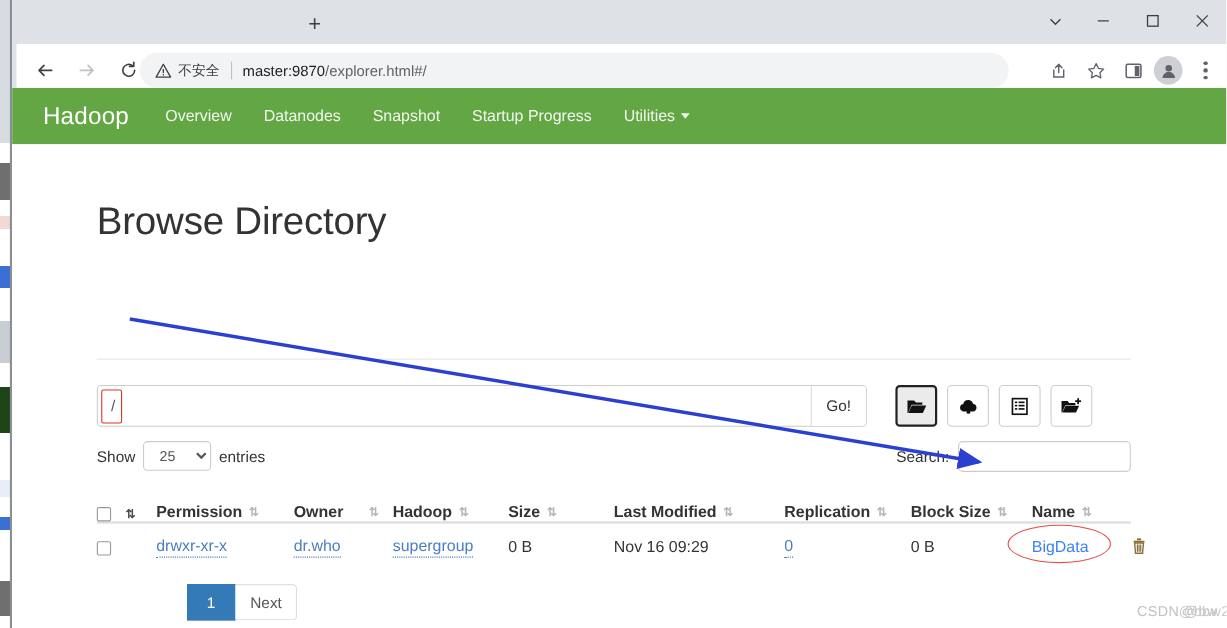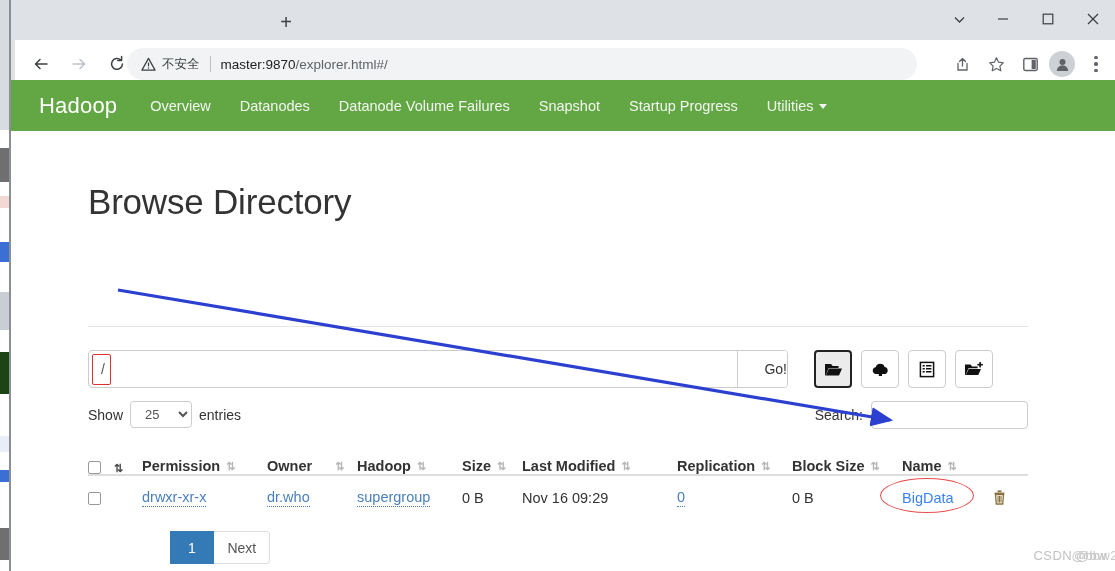--- a/index.html
+++ b/index.html
@@ -190,21 +190,20 @@
     font-family: "Liberation Sans", sans-serif;
     font-size: 14px; color: #555555; padding: 0 12px;
     background: transparent;
   }
   .go-btn {
     flex: 0 0 auto; width: 50px;
     border: none; border-left: 1px solid #cccccc;
     background: #ffffff; font-family: "Liberation Sans", sans-serif;
     font-size: 14px; color: #333333; cursor: pointer;
     border-radius: 0 3px 3px 0;
-    text-align: right;
   }
   
   .red-box {
     position: absolute; left: 3px; top: 3px; width: 19px; height: 31px;
     border: 1.6px solid #e03131; border-radius: 2px; pointer-events: none;
   }
 
   .tool-btns { position: absolute; left: 726px; top: 0; display: flex; gap: 9px; }
   .tbtn {
     width: 38px; height: 38px; border: 1px solid #cccccc; border-radius: 4px;
@@ -251,21 +250,21 @@
     display: inline-block;
   }
   .sortico.dark { color: #4a4a4a; }
 
   .c-chk   { width: 26px; }
   .c-sel   { width: 28px; }
   .c-perm  { width: 125px; }
   .c-own   { width: 90px; gap: 23px; }
   .c-grp   { width: 105px; }
   .c-size  { width: 60px; }
-  .c-mod   { width: 155px; }
+  .c-mod   { width: 155px; margin-left: 36px; }
   .c-rep   { width: 115px; }
   .c-blk   { width: 110px; }
   .c-name  { width: 90px; text-align: center; }
 
   .trow {
     display: flex; align-items: center; height: 44px;
   }
   .td { font-size: 14.5px; color: #333333; display: flex; align-items: center; }
   .chkbox {
     width: 13px; height: 13px; border: 1px solid #999999; border-radius: 2px;
@@ -412,21 +411,20 @@
       </div>
     </div>
   </div>
 
   <div class="viewport">
 
     <div class="hdr-nav">
       <div class="brand">Hadoop</div>
       <div class="navlink first">Overview</div>
       <div class="navlink">Datanodes</div>
-      <div class="navlink">Datanode Volume Failures</div>
       <div class="navlink">Snapshot</div>
       <div class="navlink">Startup Progress</div>
       <div class="navlink"><span>Utilities</span><span class="caret"></span></div>
     </div>
 
     <div class="content">
 
       <div class="page-title">Browse Directory</div>
       <div class="hr-top"></div>
 

